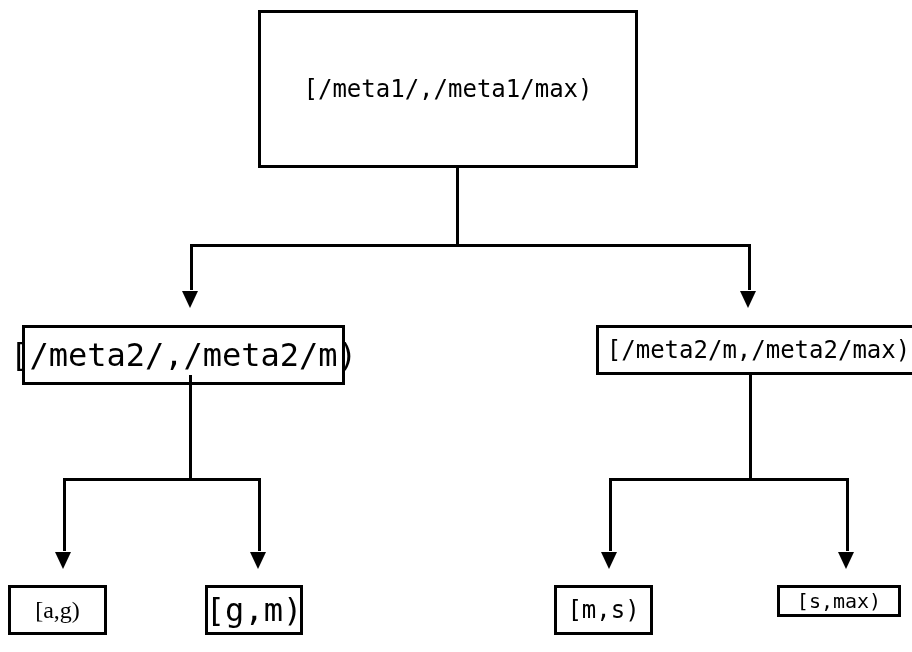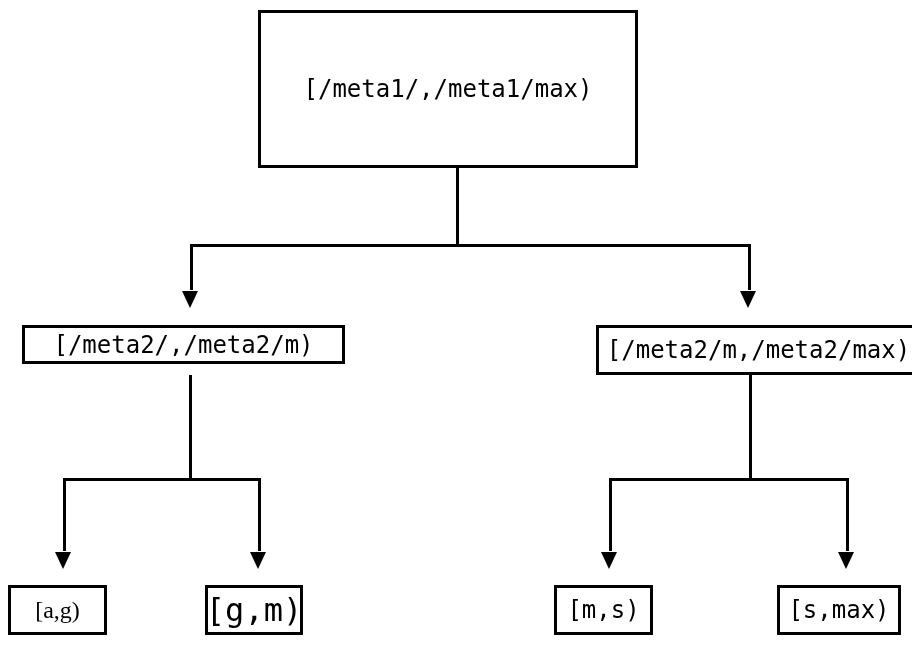--- a/index.html
+++ b/index.html
@@ -36,22 +36,22 @@
     left: 258px;
     top: 10px;
     width: 380px;
     height: 158px;
     font-size: 24px;
   }
   #node-mid-left {
     left: 22px;
     top: 325px;
     width: 323px;
-    height: 39px;
-    font-size: 24px;
+    height: 60px;
+    font-size: 32px;
   }
   #node-mid-right {
     left: 580px;
     top: 325px;
     width: 325px;
     height: 50px;
     font-size: 24px;
     margin-left: 16px;
   }
   #node-leaf-ag {
@@ -73,22 +73,22 @@
     left: 554px;
     top: 585px;
     width: 99px;
     height: 50px;
     font-size: 24px;
   }
   #node-leaf-smax {
     left: 777px;
     top: 585px;
     width: 124px;
-    height: 50px;
-    font-size: 24px;
+    height: 32px;
+    font-size: 20px;
   }
   .edge-v, .edge-h {
     position: absolute;
     background: #000000;
   }
   .edge-v { width: 3px; }
   .edge-h { height: 3px; }
   .arrow-head {
     position: absolute;
     width: 0;

